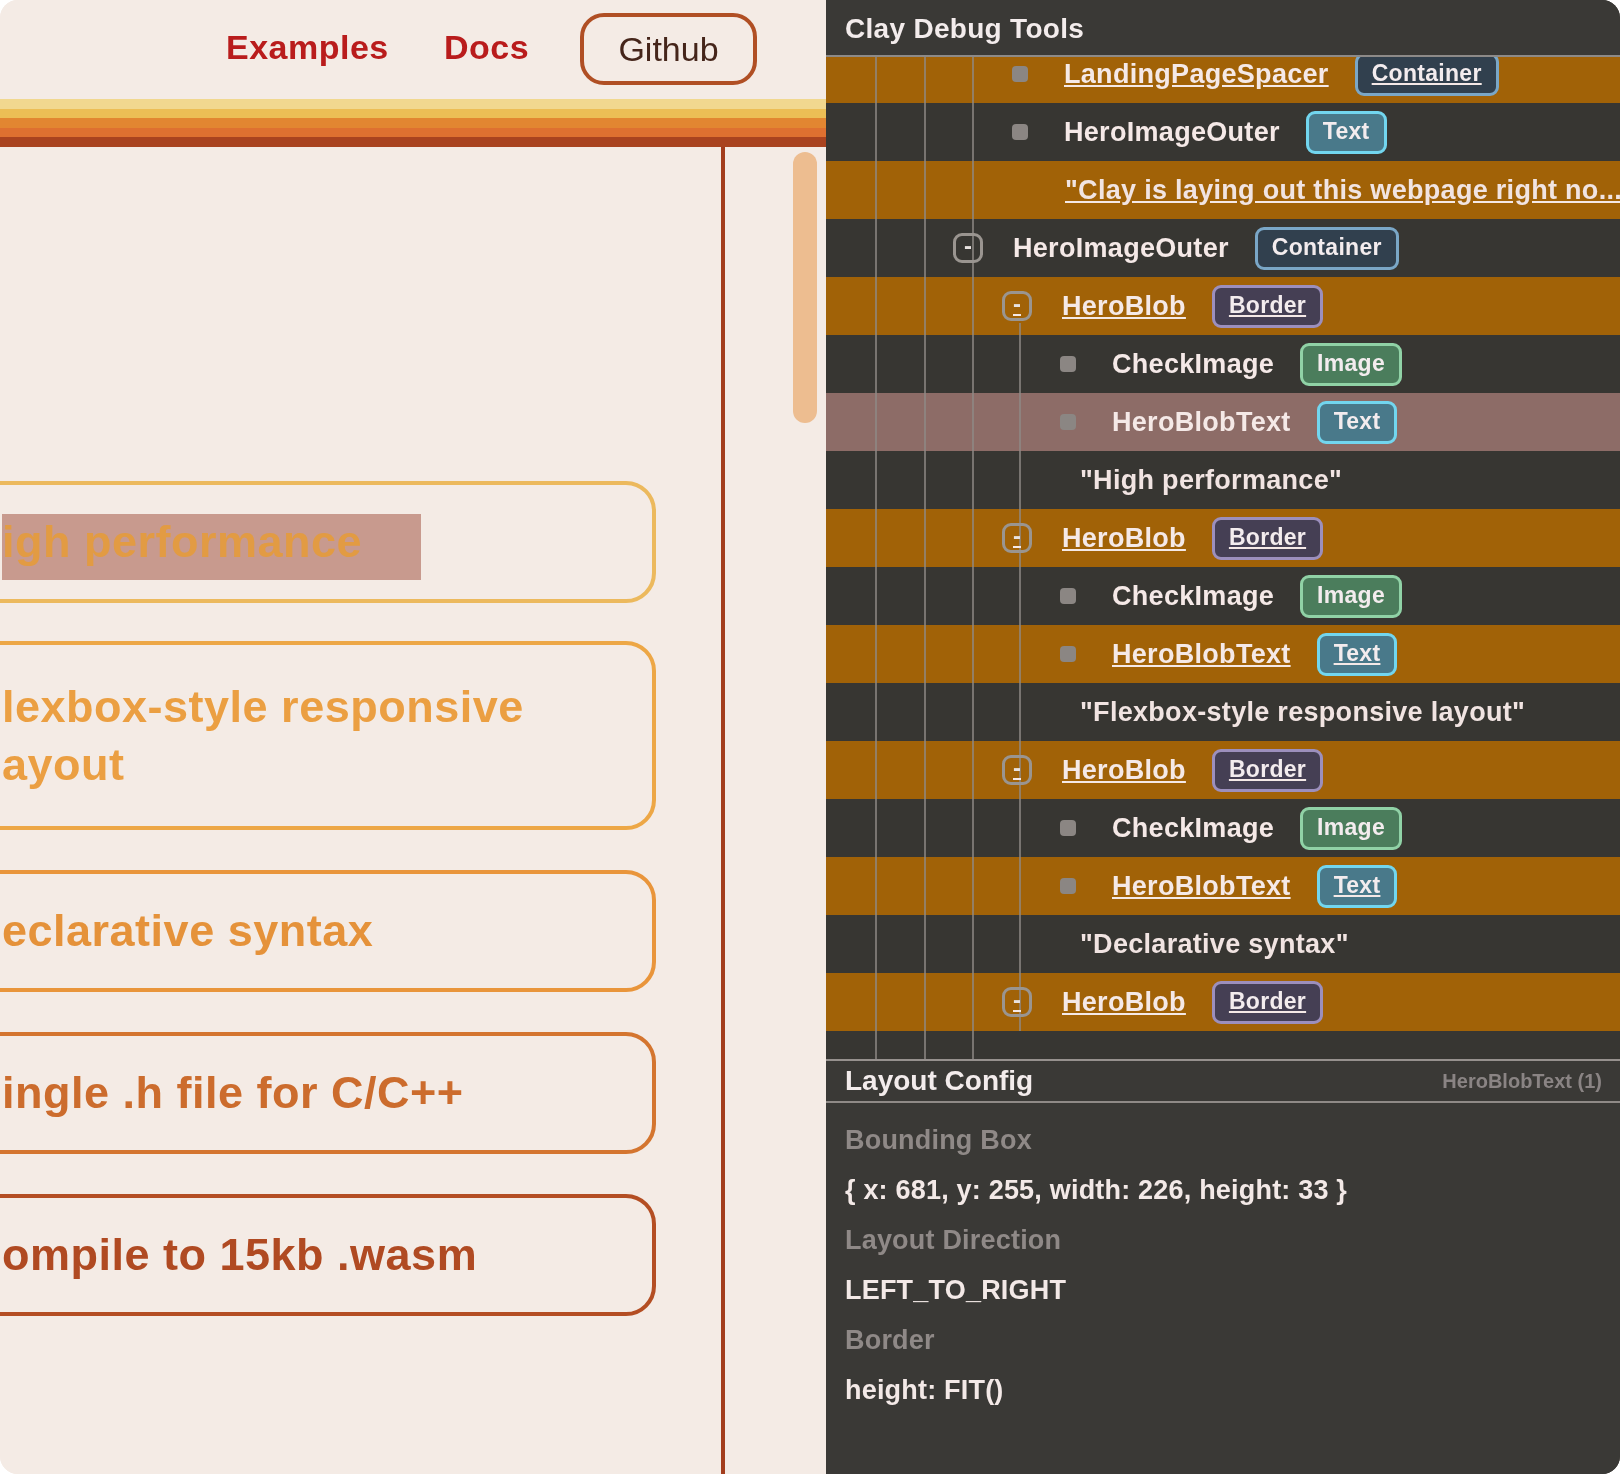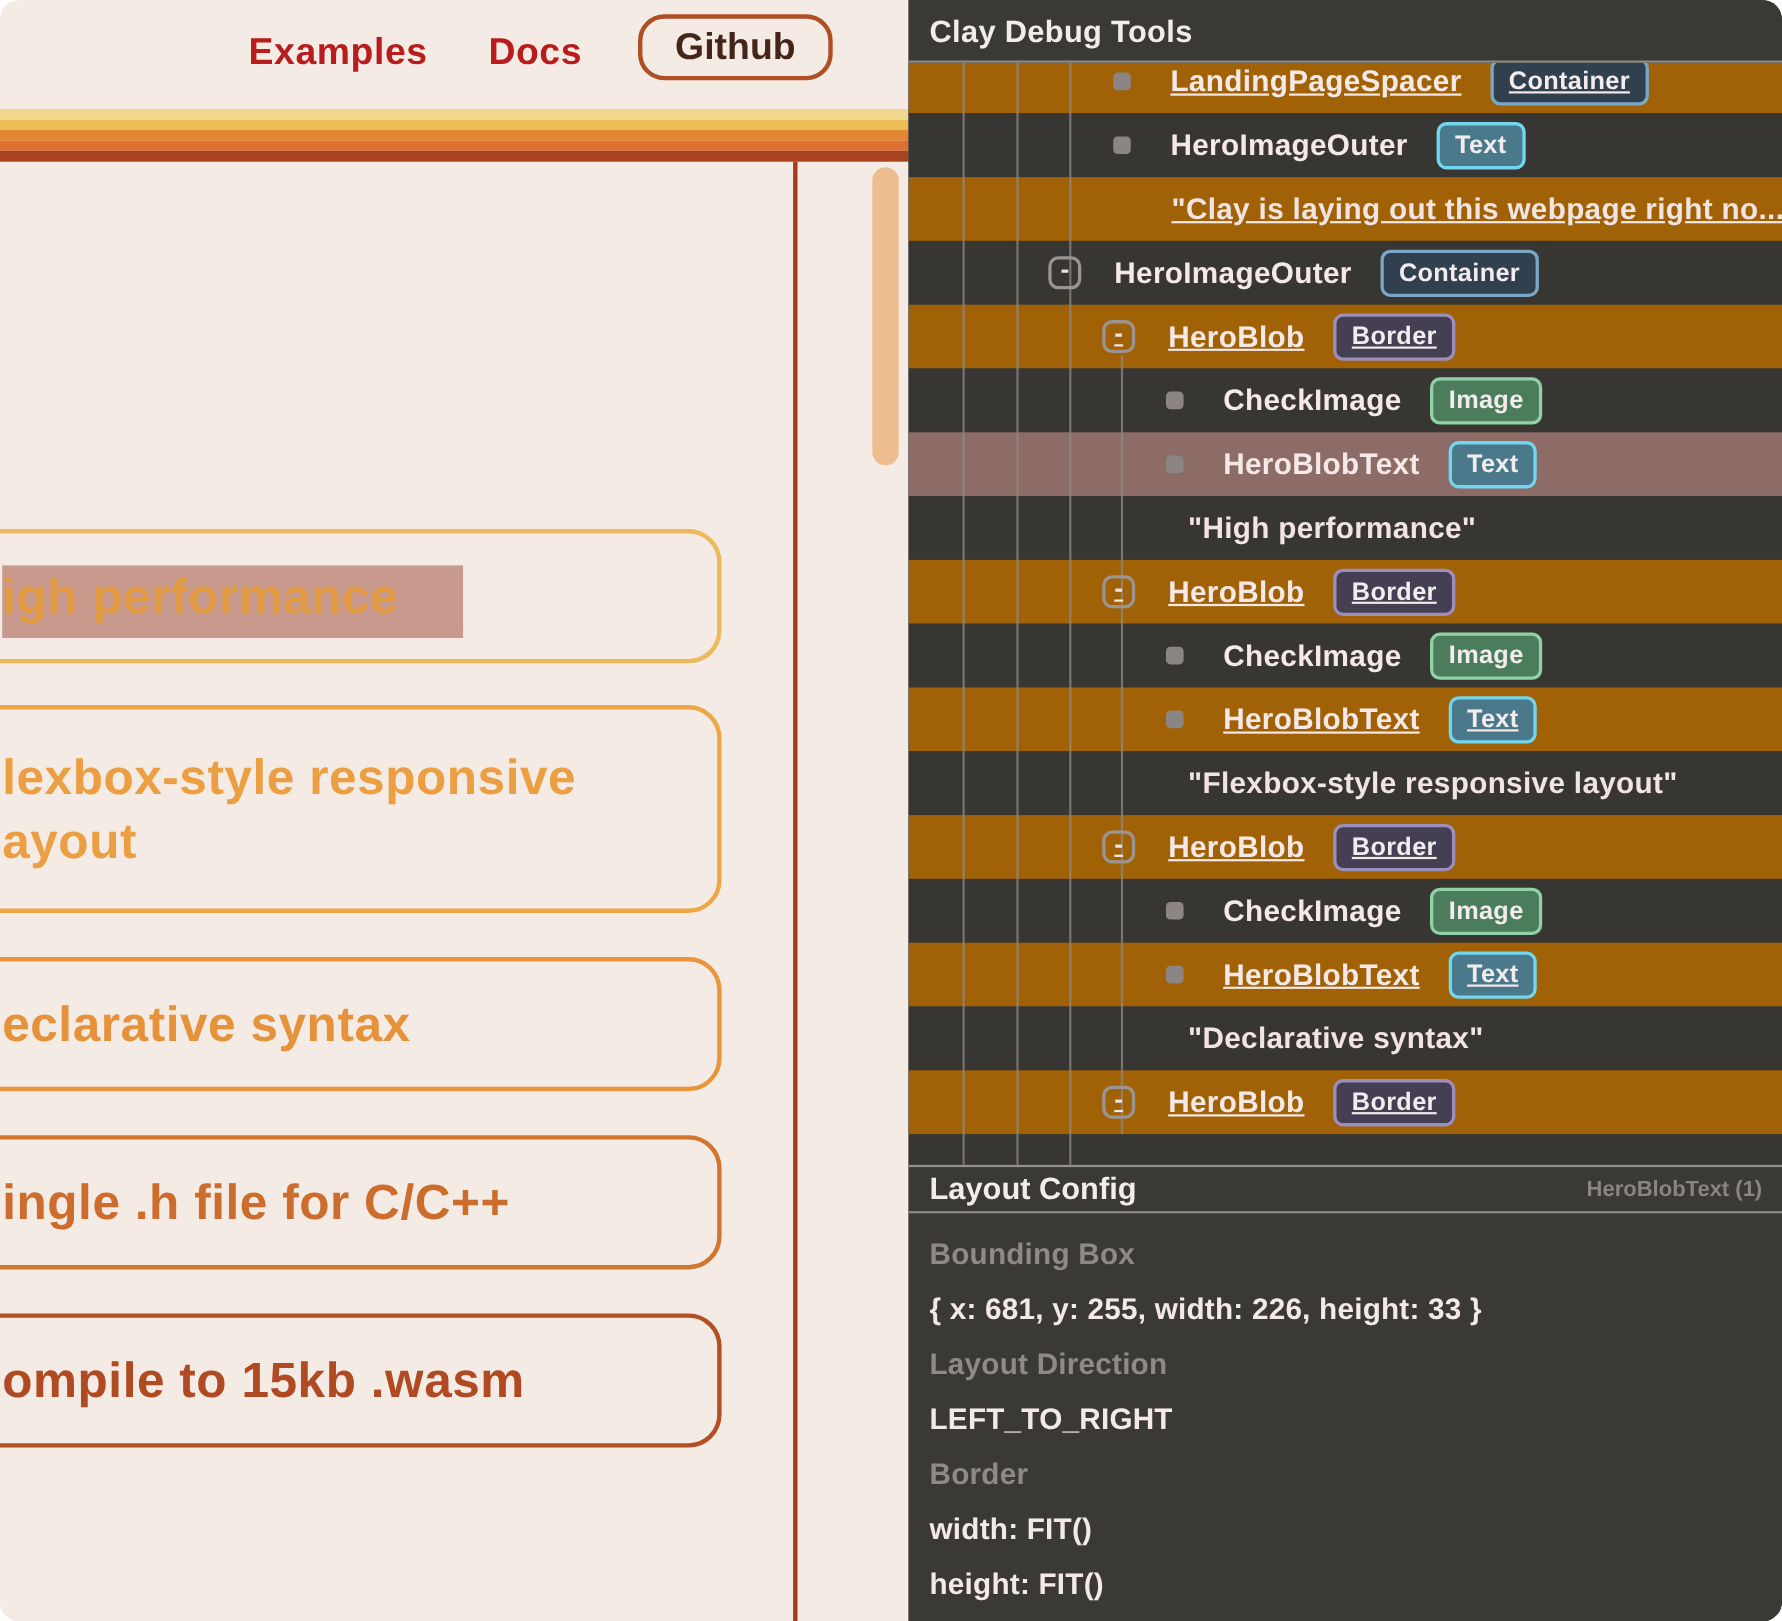--- a/index.html
+++ b/index.html
@@ -5,21 +5,21 @@
   html,body{margin:0;padding:0;background:#ffffff;}
   *{box-sizing:border-box;font-family:"Liberation Sans","DejaVu Sans",sans-serif;}
   .screen{position:relative;width:1620px;height:1474px;border-radius:18px;overflow:hidden;background:#f4ebe5;}
 
   
   .webpage{position:absolute;left:0;top:0;width:826px;height:1474px;background:#f4ebe5;}
   .nav{position:absolute;left:0;top:0;width:100%;height:99px;}
   .nav-link{position:absolute;top:28px;font-size:34px;font-weight:700;color:#b91c1c;letter-spacing:.5px;}
   .nav-examples{left:226px;}
   .nav-docs{left:444px;}
-  .github-btn{position:absolute;left:580px;top:13px;width:177px;height:60px;border:4px solid #b04f24;border-radius:24px;display:flex;align-items:center;justify-content:center;font-size:34px;font-weight:700;color:#45251a;background:transparent;}
+  .github-btn{position:absolute;left:580px;top:13px;width:177px;height:72px;border:4px solid #b04f24;border-radius:24px;display:flex;align-items:center;justify-content:center;font-size:34px;font-weight:400;color:#45251a;background:transparent;}
   .stripe{position:absolute;left:0;top:99px;width:100%;height:48px;display:flex;flex-direction:column;}
   .stripe > div{flex:1;}
   .vdivider{position:absolute;left:721px;top:147px;width:4px;bottom:0;background:#a33d1d;}
   .scroll-pill{position:absolute;left:793px;top:152px;width:24px;height:271px;border-radius:12px;background:#edbd90;}
 
   .feature{position:absolute;left:-60px;width:716px;border-width:4px;border-style:solid;border-radius:30px;display:flex;align-items:center;background:transparent;}
   .feature-text{position:relative;z-index:2;padding-left:58px;font-size:45px;font-weight:700;line-height:58px;letter-spacing:.5px;max-width:640px;}
   .hl-rect{position:absolute;z-index:1;left:58px;top:29px;width:419px;height:66px;}
 
   
@@ -183,19 +183,18 @@
       <div class="config-titlebar">
         <span class="config-title">Layout Config</span>
         <span class="config-selected">HeroBlobText (1)</span>
       </div>
       <div class="config-body" id="config-body">
           <div class="cfg-line cfg-label">Bounding Box</div>
           <div class="cfg-line cfg-value">{ x: 681, y: 255, width: 226, height: 33 }</div>
           <div class="cfg-line cfg-label">Layout Direction</div>
           <div class="cfg-line cfg-value">LEFT_TO_RIGHT</div>
           <div class="cfg-line cfg-label">Border</div>
-          <div class="cfg-line cfg-value">width: FIT()</div>
           <div class="cfg-line cfg-value">height: FIT()</div>
         </div>
     </div>
   </div>
 
 </div>
 
 </body></html>

